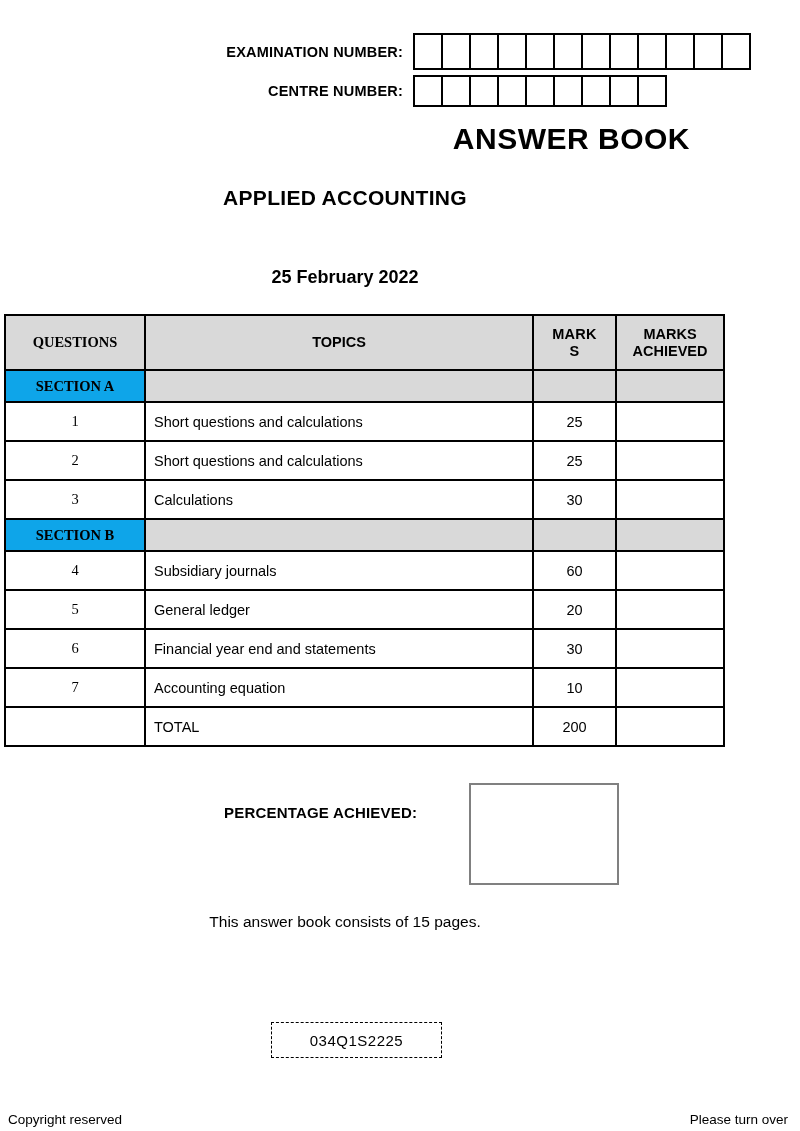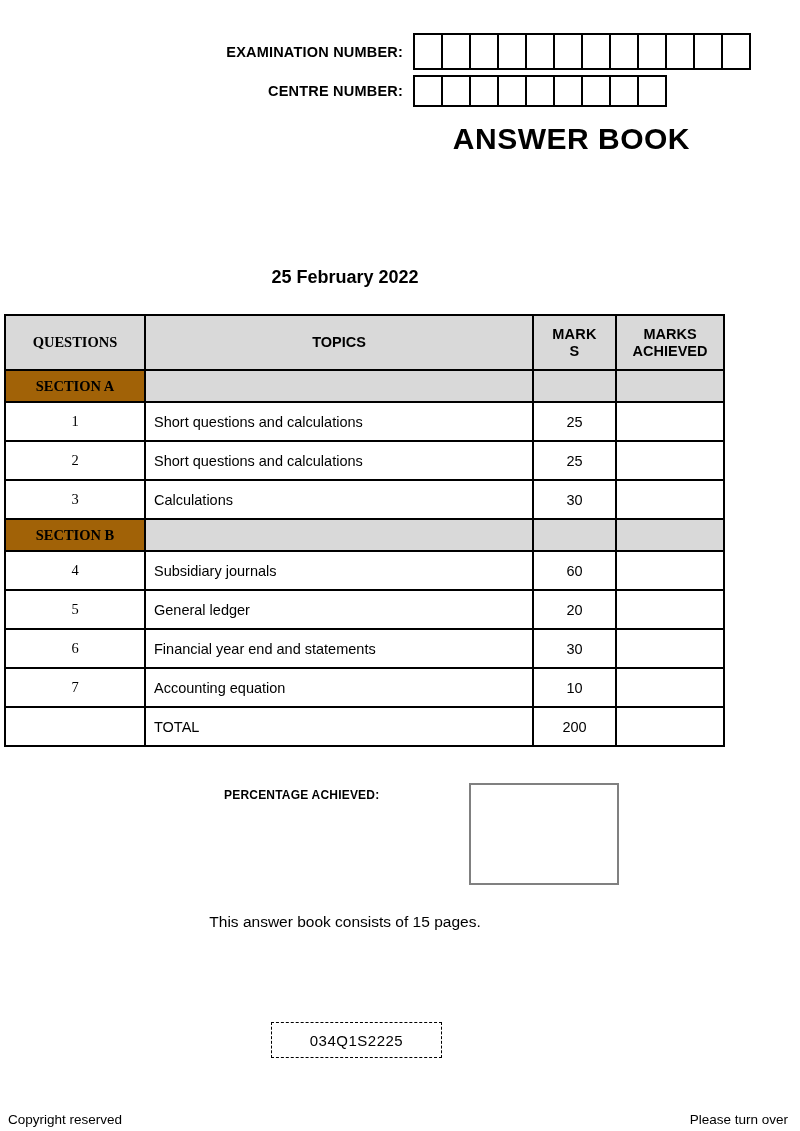--- a/index.html
+++ b/index.html
@@ -112,21 +112,21 @@
   #marks-table thead th {
     background: #d9d9d9;
     font-weight: bold;
     text-align: center;
     height: 55px;
     line-height: 17px;
   }
   .hdr-marks { letter-spacing: 0.3px; }
 
   .section-row td {
-    background: #a16207;
+    background: #0ea5e9;
     height: 32px;
     font-weight: bold;
     text-align: center;
   }
   .section-row td.col-t,
   .section-row td.col-m,
   .section-row td.col-ma { background: #d9d9d9; }
 
   .data-row td { height: 39px; }
   .cell-q  { text-align: center; }
@@ -139,22 +139,22 @@
 
   
   #percentage-line {
     position: absolute;
     left: 0; top: 786px;
     width: 800px;
     height: 110px;
   }
   #percentage-label {
     position: absolute;
-    left: 224px; top: 2px;
-    font-size: 12px;
+    left: 224px; top: 18px;
+    font-size: 15px;
     font-weight: bold;
     letter-spacing: 0.2px;
   }
   #percentage-box {
     position: absolute;
     left: 469px; top: -3px;
     width: 150px; height: 102px;
     border: 2px solid #808080;
     background: #fff;
     box-sizing: border-box;
@@ -237,20 +237,21 @@
         <div class="num-cell"></div>
         <div class="num-cell"></div>
       </div>
   </div>
 
 </div>
 
 <div class="title-main">ANSWER BOOK</div>
 
 <div class="title-sub1">
+  <div>APPLIED ACCOUNTING</div>
 </div>
 
 <div class="title-date">25 February 2022</div>
 
 <table id="marks-table">
   <thead>
     <tr>
       <th class="col-q">QUESTIONS</th>
       <th class="col-t">TOPICS</th>
       <th class="col-m hdr-marks">

